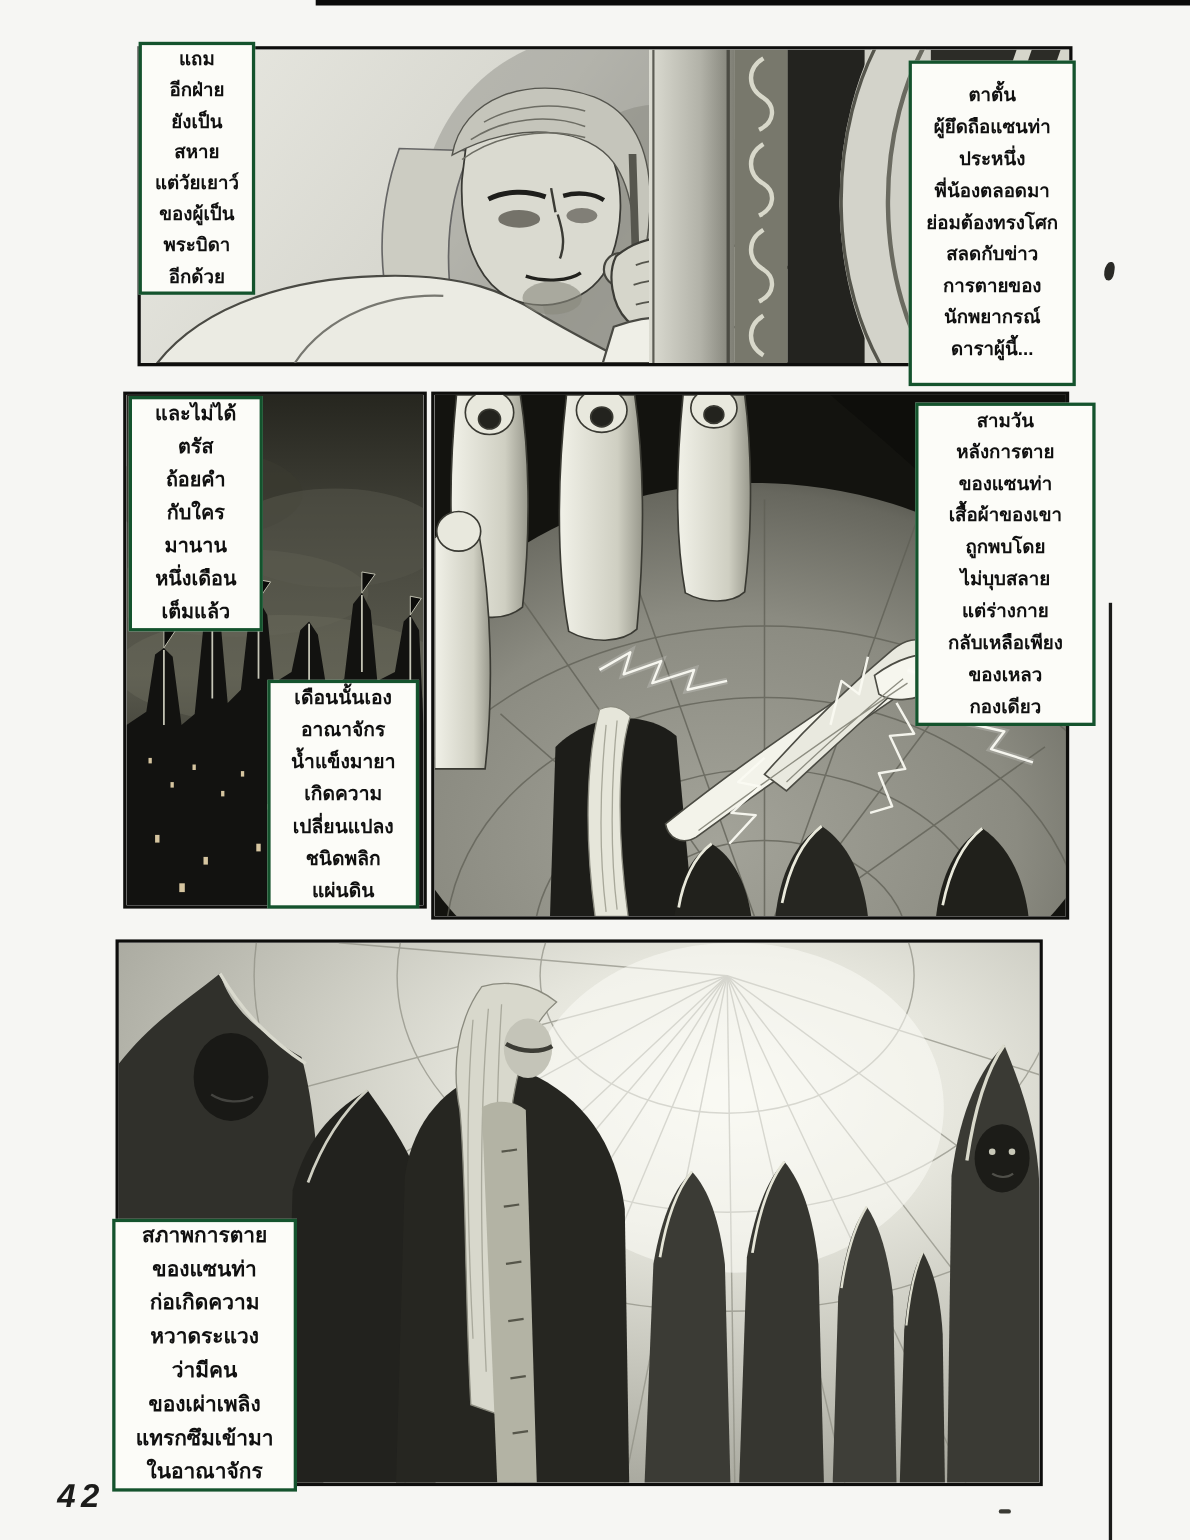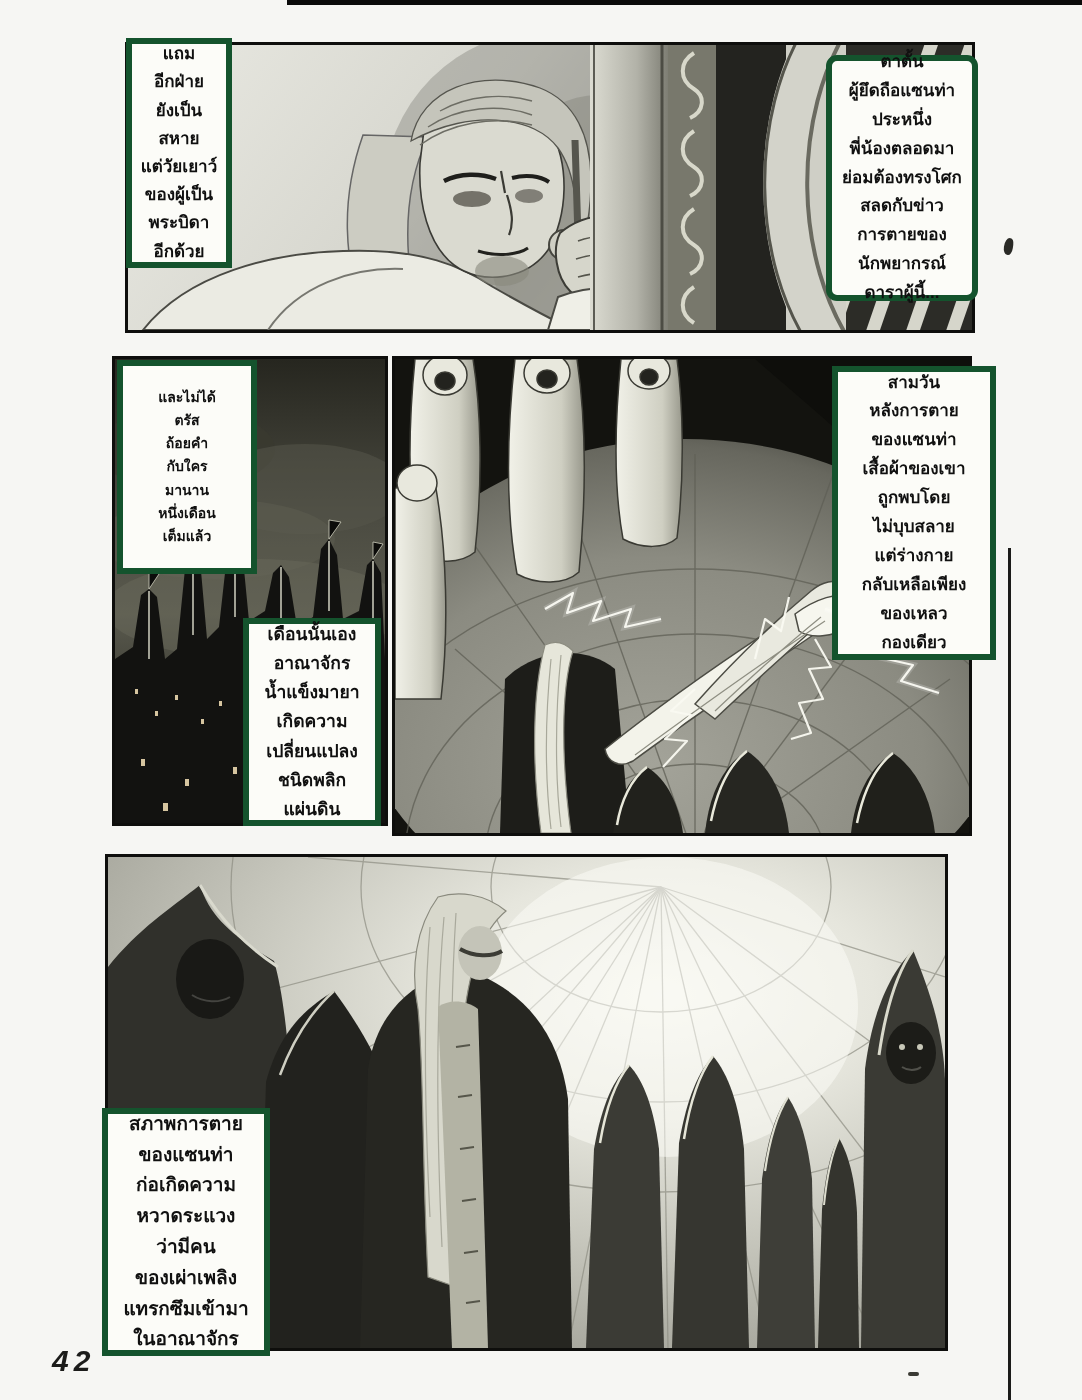--- a/index.html
+++ b/index.html
@@ -8,27 +8,27 @@
   .scan-edge-top{position:absolute;top:0;left:287px;width:795px;height:5px;background:#0b0b0a;}
   .scan-line-right{position:absolute;left:1008px;top:548px;width:3px;height:852px;background:#1b1b19;}
   .ink-mark{position:absolute;left:1004px;top:238px;width:9px;height:17px;background:#2a2a26;border-radius:60% 40% 50% 50%;transform:rotate(8deg);}
   .ink-dash{position:absolute;left:908px;top:1372px;width:11px;height:4px;background:#3a3a34;border-radius:2px;}
   .panel{position:absolute;border:3px solid #0e0e0c;background:#fff;box-sizing:border-box;overflow:hidden;}
   .panel svg{display:block;width:100%;height:100%;}
   #panel-top{left:125px;top:42px;width:850px;height:291px;}
   #panel-mid-left{left:112px;top:356px;width:276px;height:470px;}
   #panel-mid-right{left:392px;top:356px;width:580px;height:480px;}
   #panel-bottom{left:105px;top:854px;width:843px;height:497px;}
-  .caption{position:absolute;background:#fcfcf8;border:6px solid #14532d;color:#101010;
+  .caption{position:absolute;background:#fcfcf8;border:3px solid #14532d;color:#101010;
            font-weight:bold;text-align:center;display:flex;align-items:center;justify-content:center;
            box-sizing:border-box;z-index:5;}
   .caption span{white-space:pre-line;display:block;width:100%;}
   #cap-top-left   {left:126px; top:38px;   width:106px; height:230px; font-size:17px;   line-height:1.66;}
-  #cap-top-right  {left:826px; top:55px;   width:152px; height:246px; font-size:17px;   line-height:1.70;border-radius:11px;}
-  #cap-mid-left   {left:117px; top:360px;  width:140px; height:214px; font-size:14px;   line-height:1.66;}
+  #cap-top-right  {left:826px; top:55px;   width:152px; height:296px; font-size:17px;   line-height:1.70;}
+  #cap-mid-left   {left:117px; top:360px;  width:122px; height:214px; font-size:18px;   line-height:1.66;}
   #cap-mid-center {left:243px; top:618px;  width:138px; height:208px; font-size:17.5px; line-height:1.66;}
   #cap-mid-right  {left:832px; top:366px;  width:164px; height:294px; font-size:17px;   line-height:1.70;}
   #cap-bottom-left{left:102px; top:1108px; width:168px; height:248px; font-size:19px;   line-height:1.62;}
   .page-number{position:absolute;left:52px;top:1344px;font-size:30px;font-weight:bold;
                letter-spacing:5px;color:#1c1c1a;font-style:italic;}
 </style>
 </head>
 <body>
 
 <div class="page">

